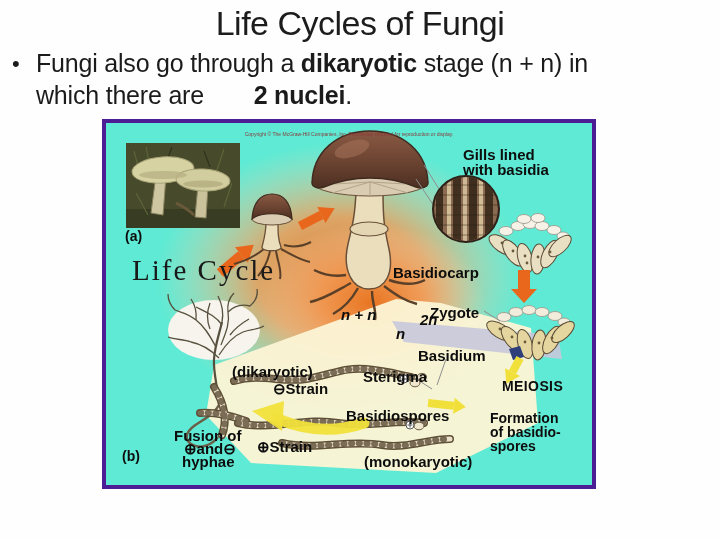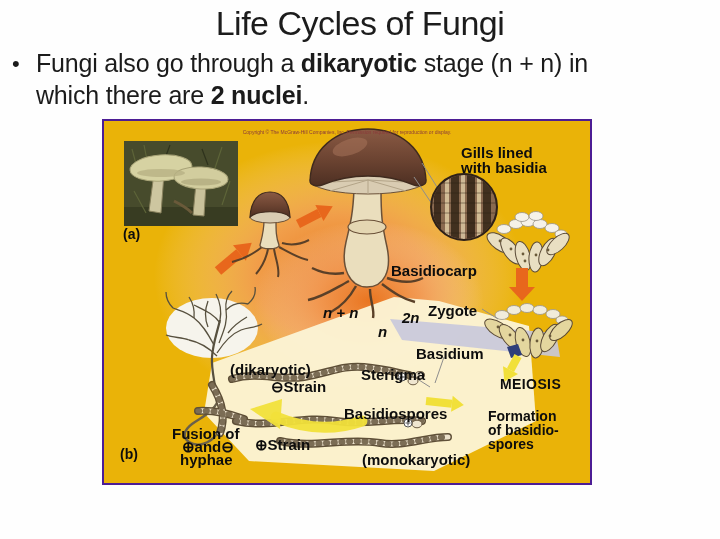--- a/index.html
+++ b/index.html
@@ -4,27 +4,27 @@
 <style>
   html,body{margin:0;padding:0;background:#ffffff;}
   .stage{position:relative;width:720px;height:539px;background:#fefefe;overflow:hidden;
          font-family:"Liberation Sans",sans-serif;color:#1b1b1b;padding-left:8px;}
   .title{position:absolute;top:4px;left:0;width:720px;text-align:center;margin:0;
          font-size:34px;font-weight:400;letter-spacing:-0.5px;color:#1c1c1c;}
   .bullet{position:absolute;left:12px;top:47px;width:700px;display:flex;align-items:flex-start;}
   .bullet-glyph{font-size:22px;line-height:34px;width:24px;flex:0 0 24px;}
   .bullet-text{margin:0;font-size:25px;line-height:32px;letter-spacing:-0.2px;}
   .bu{font-weight:bold;text-decoration-thickness:2px;text-underline-offset:3px;}
-  .bb{font-weight:bold;}
+  .bb{font-weight:bold;margin-left:43px;}
   .diagram{position:absolute;left:102px;top:119px;width:486px;height:362px;
-           background:#eab308;border:2px solid #4c1d95;box-sizing:content-box;}
+           background:#5eead4;border:4px solid #4c1d95;box-sizing:content-box;}
   .art{position:absolute;left:0;top:0;width:486px;height:362px;}
   .lbl{position:absolute;font-weight:bold;font-size:15px;line-height:14px;color:#0d0d0d;
        white-space:nowrap;}
-  .ital{font-style:italic;}
+  .ital{font-style:italic;margin-left:16px;}
   .serif-big{font-family:"Liberation Serif",serif;font-weight:400;font-size:29px;
              letter-spacing:2px;color:#191919;}
   .tiny{font-weight:400;font-size:5px;color:#8a3a3a;width:100%;text-align:center;line-height:6px;}
   .sm{font-size:14px;}
 </style>
 </head>
 <body>
 
 <div class="stage">
 
@@ -270,20 +270,21 @@
         <ellipse cx="313" cy="303" rx="5" ry="3.8" fill="#efe6d0" stroke="#6a5a42"></ellipse>
         <circle cx="304" cy="302" r="4" fill="#ffffff" stroke="#555555"></circle>
         <path d="M301.5,302 L306.5,302 M304,299.5 L304,304.5" stroke="#555555" stroke-width="1.1"></path>
       </g>
     </svg>
 
     <div class="lbl tiny" style="left:0px;top:8px">Copyright © The McGraw-Hill Companies, Inc. Permission required for reproduction or display.</div>
     <div class="lbl" style="left:357px;top:25px">Gills lined</div>
     <div class="lbl" style="left:357px;top:40px">with basidia</div>
     <div class="lbl sm" style="left:19px;top:106px">(a)</div>
+    <div class="lbl serif-big" style="left:26px;top:140px">Life Cycle</div>
     <div class="lbl" style="left:287px;top:143px">Basidiocarp</div>
     <div class="lbl ital" style="left:219px;top:185px">n + n</div>
     <div class="lbl ital" style="left:298px;top:190px">2n</div>
     <div class="lbl" style="left:324px;top:183px">Zygote</div>
     <div class="lbl ital" style="left:274px;top:204px">n</div>
     <div class="lbl" style="left:312px;top:226px">Basidium</div>
     <div class="lbl sm" style="left:396px;top:256px;letter-spacing:0.4px">MEIOSIS</div>
     <div class="lbl" style="left:126px;top:242px">(dikaryotic)</div>
     <div class="lbl" style="left:167px;top:259px">⊖Strain</div>
     <div class="lbl" style="left:257px;top:247px">Sterigma</div>

